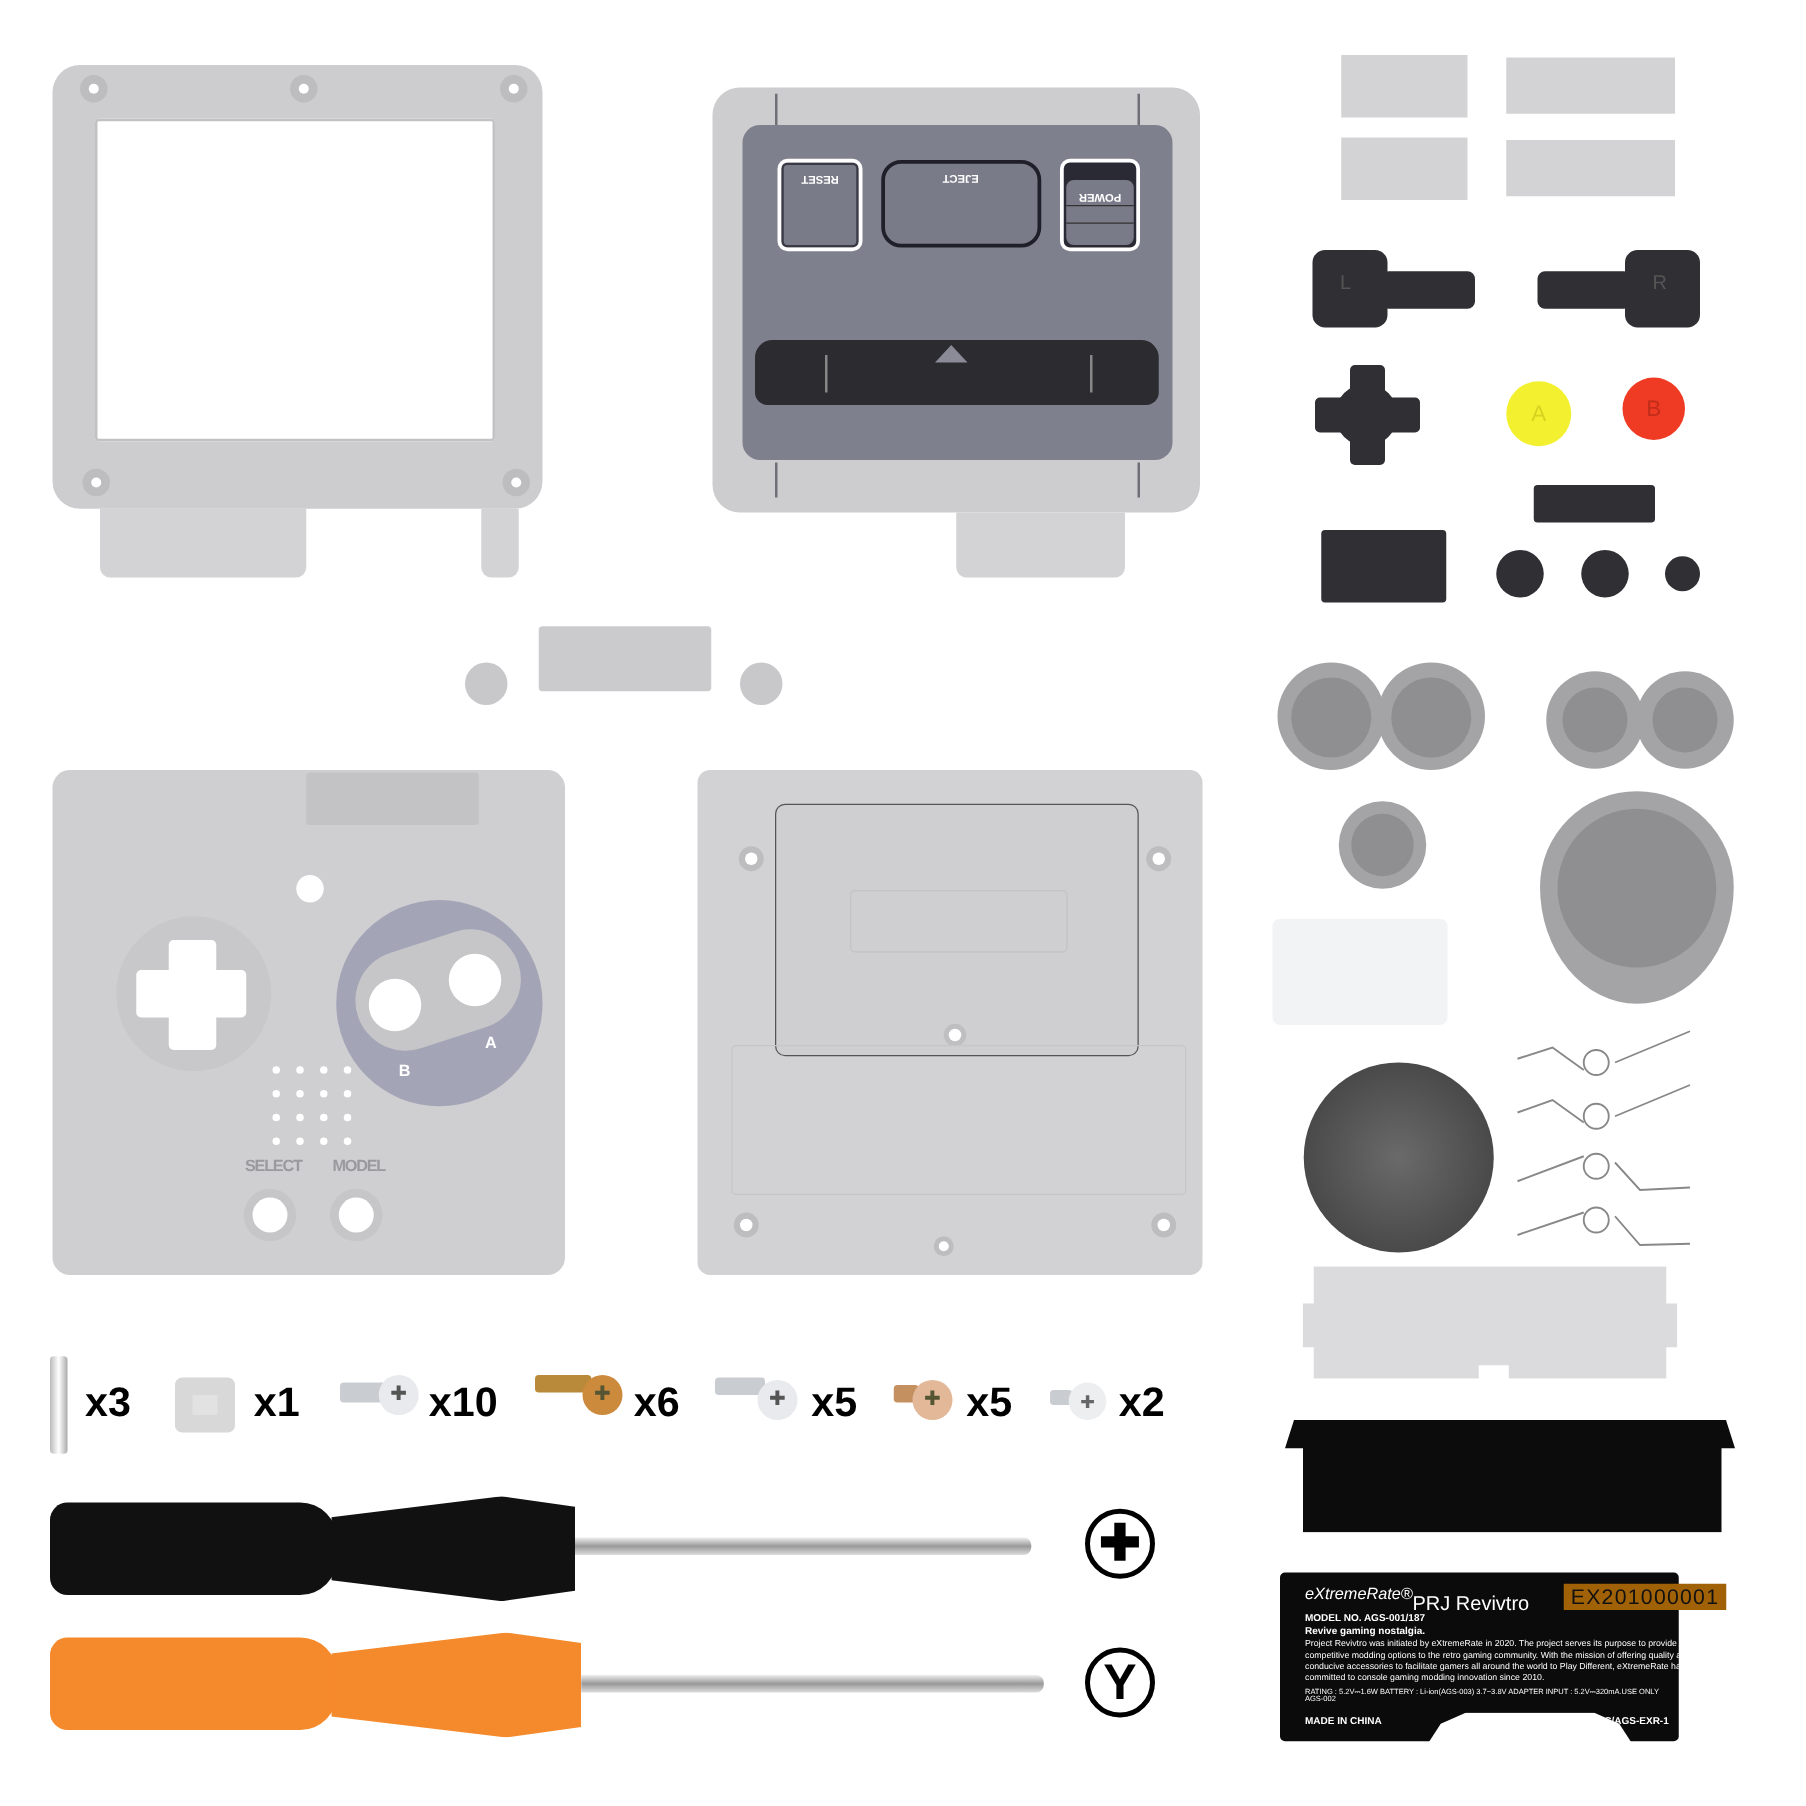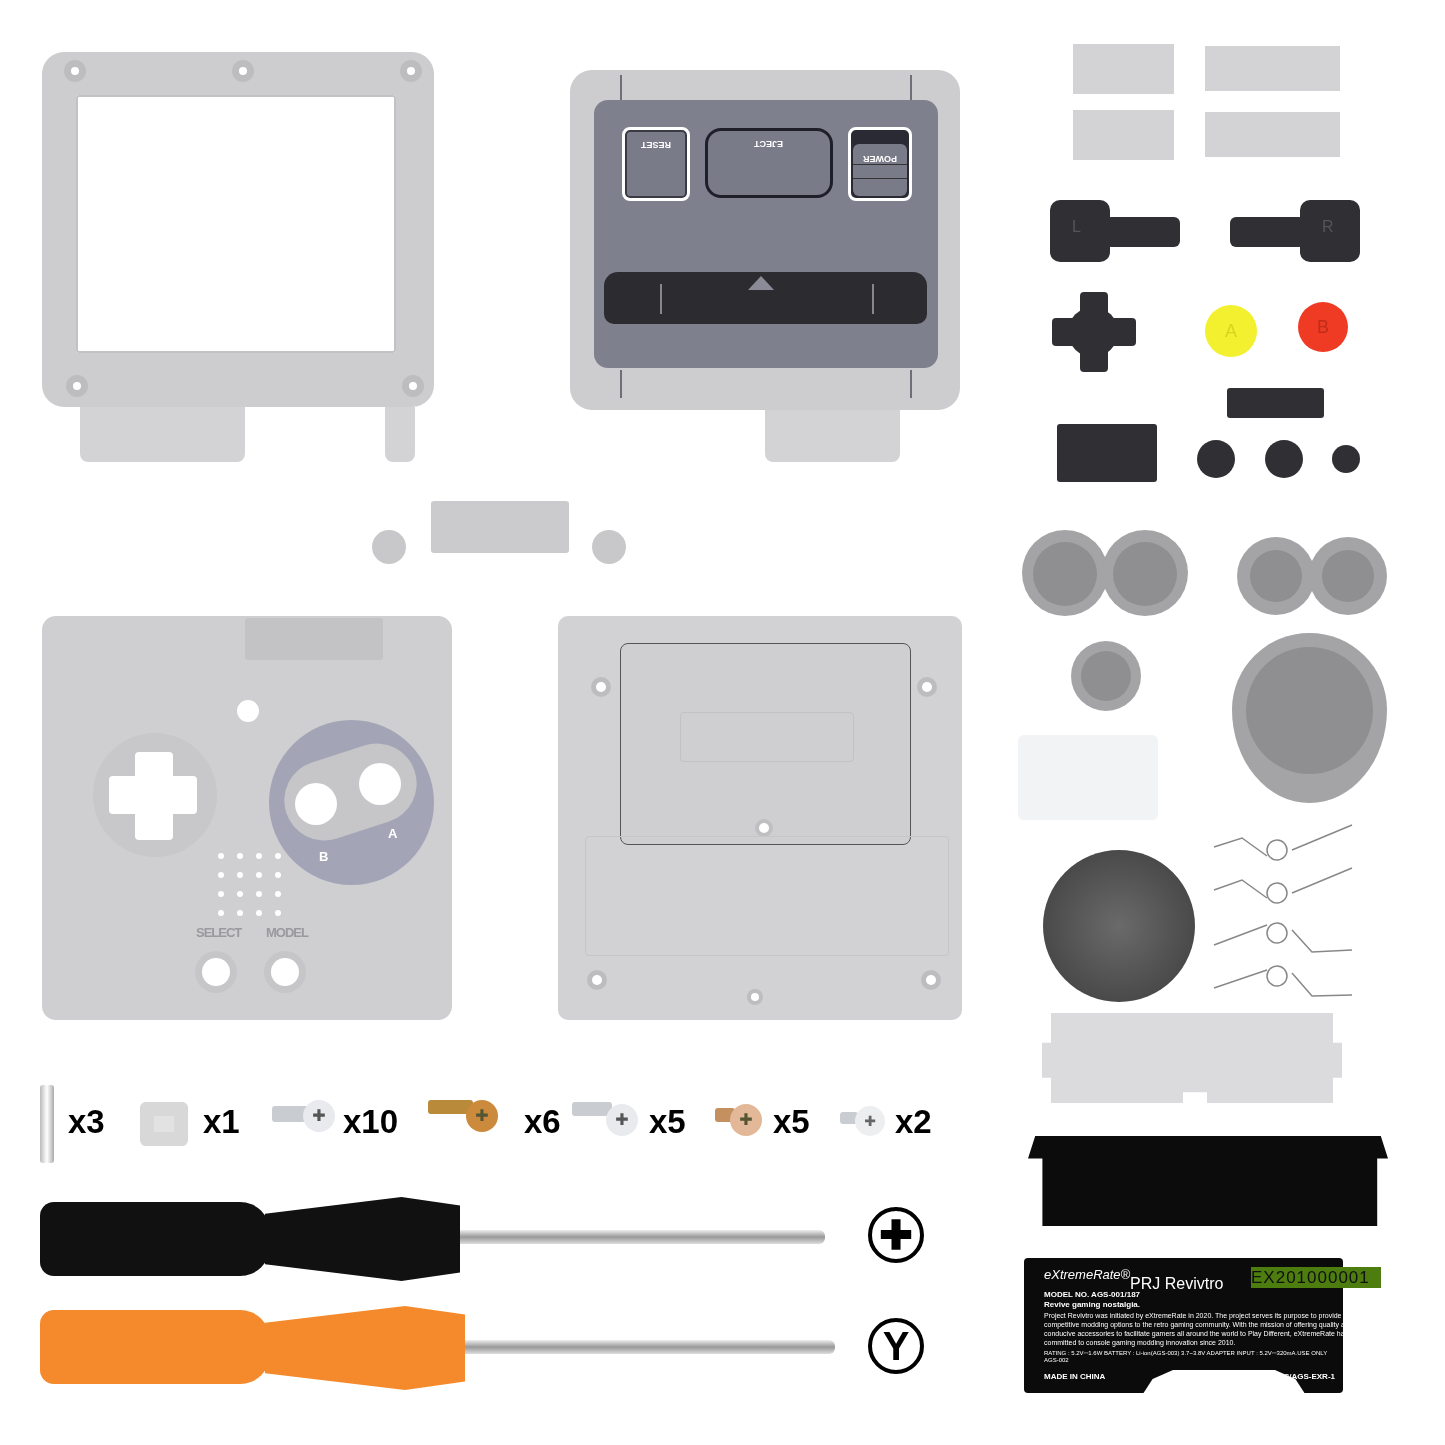--- a/index.html
+++ b/index.html
@@ -49,21 +49,21 @@
   .handle-black{left:40px;top:1202px;width:230px;height:74px;background:#111;border-radius:14px 30px 30px 14px;}
   .handle-black-neck{left:265px;top:1197px;width:195px;height:84px;background:#111;clip-path:polygon(0 20%,70% 0,100% 10%,100% 90%,70% 100%,0 80%);}
   .handle-orange{left:40px;top:1310px;width:230px;height:74px;background:#f58a2c;border-radius:14px 30px 30px 14px;}
   .handle-orange-neck{left:265px;top:1306px;width:200px;height:84px;background:#f58a2c;clip-path:polygon(0 20%,70% 0,100% 10%,100% 90%,70% 100%,0 80%);}
   .shaft{height:14px;background:linear-gradient(#eee,#999,#ddd);border-radius:0 6px 6px 0;}
   .tip-icon{width:56px;height:56px;border:4px solid #000;border-radius:50%;box-sizing:border-box;display:flex;align-items:center;justify-content:center;font-size:40px;font-weight:bold;line-height:1;}
   
   .sticker{left:1024px;top:1258px;width:319px;height:135px;background:#0b0b0b;border-radius:4px;color:#fff;}
   .sticker .brand{position:absolute;left:20px;top:9px;font-size:13px;font-style:italic;}
   .sticker .prj{position:absolute;left:106px;top:17px;font-size:16px;}
-  .sticker .serial{position:absolute;left:227px;top:9px;width:130px;height:21px;background:#4d7c0f;color:#111;font-size:17px;line-height:21px;letter-spacing:1px;}
+  .sticker .serial{position:absolute;left:227px;top:9px;width:130px;height:21px;background:#a16207;color:#111;font-size:17px;text-align:center;line-height:21px;letter-spacing:1px;}
   .sticker .model{position:absolute;left:20px;top:32px;font-size:8px;font-weight:bold;}
   .sticker .tag{position:absolute;left:20px;top:42px;font-size:8px;font-weight:bold;}
   .sticker .body{position:absolute;left:20px;top:53px;width:340px;font-size:7px;line-height:9px;}
   .sticker .rating{position:absolute;left:20px;top:92px;font-size:6px;}
   .sticker .cut{position:absolute;left:115px;top:112px;width:170px;height:30px;background:#fff;clip-path:polygon(8% 30%,20% 0,80% 0,92% 30%,100% 100%,0 100%);}
   .sticker .made{position:absolute;left:20px;top:114px;font-size:8px;font-weight:bold;}
   .sticker .code{position:absolute;right:8px;top:114px;font-size:8px;font-weight:bold;}
 </style>
 </head>
 <body>
@@ -214,21 +214,21 @@
 
 <div class="abs" style="left:40px;top:1085px;width:14px;height:78px;background:linear-gradient(90deg,#bbb,#fff,#aaa);border-radius:3px"></div>
 <div class="abs qty" style="left:68px;top:1103px">x3</div>
 <div class="abs" style="left:140px;top:1102px;width:48px;height:44px;background:#e2e2e2;border-radius:6px;box-shadow:inset 0 0 0 14px #d8d8d8"></div>
 <div class="abs qty" style="left:203px;top:1103px">x1</div>
 <div class="abs" style="left:272px;top:1106px;width:38px;height:16px;background:#c9cdd2;border-radius:3px"></div>
 <div class="abs" style="left:303px;top:1100px;width:32px;height:32px;border-radius:50%;background:#e8eaee;text-align:center;line-height:32px;color:#555;font-size:16px">✚</div>
 <div class="abs qty" style="left:343px;top:1103px">x10</div>
 <div class="abs" style="left:428px;top:1100px;width:45px;height:14px;background:#b88a3a;border-radius:3px"></div>
 <div class="abs" style="left:466px;top:1100px;width:32px;height:32px;border-radius:50%;background:#cc8a3c;text-align:center;line-height:32px;color:#553;font-size:16px">✚</div>
-<div class="abs qty" style="left:524px;top:1103px">x6</div>
+<div class="abs qty" style="left:507px;top:1103px">x6</div>
 <div class="abs" style="left:572px;top:1102px;width:40px;height:14px;background:#c9cdd2;border-radius:3px"></div>
 <div class="abs" style="left:606px;top:1104px;width:32px;height:32px;border-radius:50%;background:#e8eaee;text-align:center;line-height:32px;color:#555;font-size:16px">✚</div>
 <div class="abs qty" style="left:649px;top:1103px">x5</div>
 <div class="abs" style="left:715px;top:1108px;width:20px;height:14px;background:#c49060;border-radius:3px"></div>
 <div class="abs" style="left:730px;top:1104px;width:32px;height:32px;border-radius:50%;background:#e2b898;text-align:center;line-height:32px;color:#553;font-size:16px">✚</div>
 <div class="abs qty" style="left:773px;top:1103px">x5</div>
 <div class="abs" style="left:840px;top:1112px;width:18px;height:12px;background:#c9cdd2;border-radius:3px"></div>
 <div class="abs" style="left:855px;top:1106px;width:30px;height:30px;border-radius:50%;background:#eceef0;text-align:center;line-height:30px;color:#666;font-size:14px">✚</div>
 <div class="abs qty" style="left:895px;top:1103px">x2</div>
 

